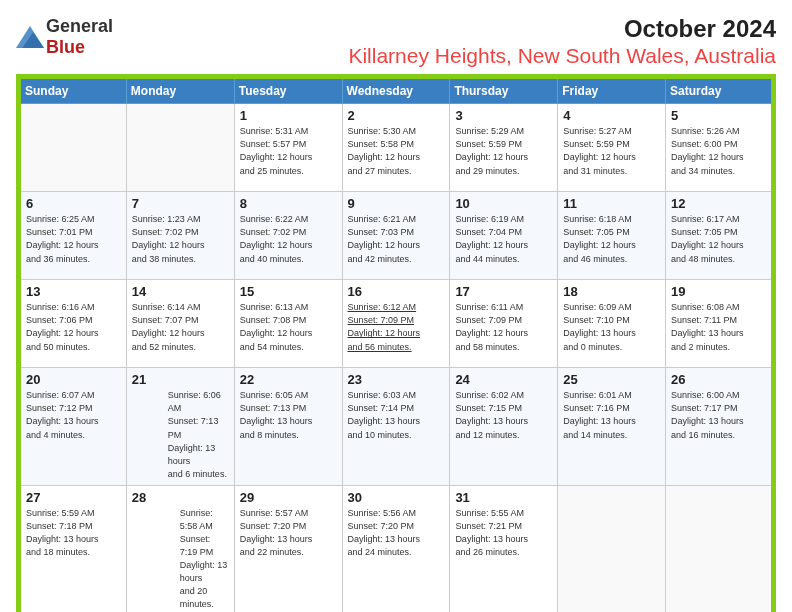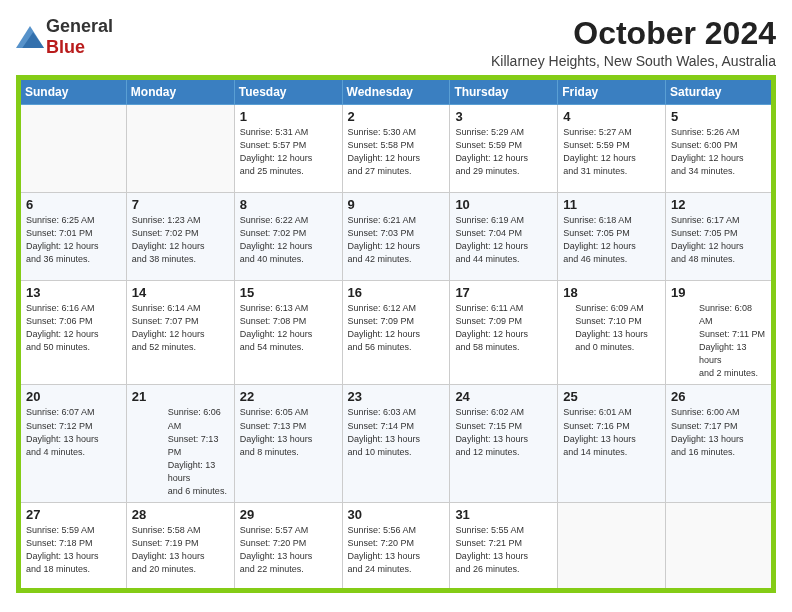--- a/index.html
+++ b/index.html
@@ -36,28 +36,28 @@
       color: #b91c1c;
     }
     .logo-icon {
       width: 28px;
       height: 22px;
     }
     .title-block {
       text-align: right;
     }
     .month-title {
-      font-size: 32px;
+      font-size: 24px;
       font-weight: bold;
       color: #222;
       line-height: 1.1;
     }
     .location {
-      font-size: 14px;
-      color: #404040;
+      font-size: 21px;
+      color: #ef4444;
       margin-top: 2px;
     }
     .calendar {
       width: 100%;
       border-collapse: collapse;
       border: 5px solid #84cc16;
     }
     .calendar th {
       background-color: #3a7fc1;
       color: #fff;
@@ -242,42 +242,42 @@
           </td>
           <td>
             <span class="day-number">15</span>
             <div class="day-detail" style="white-space: pre-line;">Sunrise: 6:13 AM
 Sunset: 7:08 PM
 Daylight: 12 hours
 and 54 minutes.</div>
           </td>
           <td>
             <span class="day-number">16</span>
-            <div class="day-detail" style="white-space: pre-line;">Sunrise: 6:12 AM
+            <div class="day-detail" style="white-space: pre-line; text-decoration: underline;">Sunrise: 6:12 AM
 Sunset: 7:09 PM
 Daylight: 12 hours
 and 56 minutes.</div>
           </td>
           <td>
             <span class="day-number">17</span>
             <div class="day-detail" style="white-space: pre-line;">Sunrise: 6:11 AM
 Sunset: 7:09 PM
 Daylight: 12 hours
 and 58 minutes.</div>
           </td>
           <td>
             <span class="day-number">18</span>
-            <div class="day-detail" style="white-space: pre-line; margin-left: 12px;">Sunrise: 6:09 AM
+            <div class="day-detail" style="white-space: pre-line;">Sunrise: 6:09 AM
 Sunset: 7:10 PM
 Daylight: 13 hours
 and 0 minutes.</div>
           </td>
           <td>
             <span class="day-number">19</span>
-            <div class="day-detail" style="white-space: pre-line; margin-left: 28px;">Sunrise: 6:08 AM
+            <div class="day-detail" style="white-space: pre-line;">Sunrise: 6:08 AM
 Sunset: 7:11 PM
 Daylight: 13 hours
 and 2 minutes.</div>
           </td>
         </tr>
         <tr>
           <td>
             <span class="day-number">20</span>
             <div class="day-detail" style="white-space: pre-line;">Sunrise: 6:07 AM
 Sunset: 7:12 PM
@@ -330,21 +330,21 @@
         <tr>
           <td>
             <span class="day-number">27</span>
             <div class="day-detail" style="white-space: pre-line;">Sunrise: 5:59 AM
 Sunset: 7:18 PM
 Daylight: 13 hours
 and 18 minutes.</div>
           </td>
           <td>
             <span class="day-number">28</span>
-            <div class="day-detail" style="white-space: pre-line;">Sunrise: 5:58 AM
+            <div class="day-detail" style="white-space: pre-line; margin-left: 48px;">Sunrise: 5:58 AM
 Sunset: 7:19 PM
 Daylight: 13 hours
 and 20 minutes.</div>
           </td>
           <td>
             <span class="day-number">29</span>
             <div class="day-detail" style="white-space: pre-line;">Sunrise: 5:57 AM
 Sunset: 7:20 PM
 Daylight: 13 hours
 and 22 minutes.</div>

